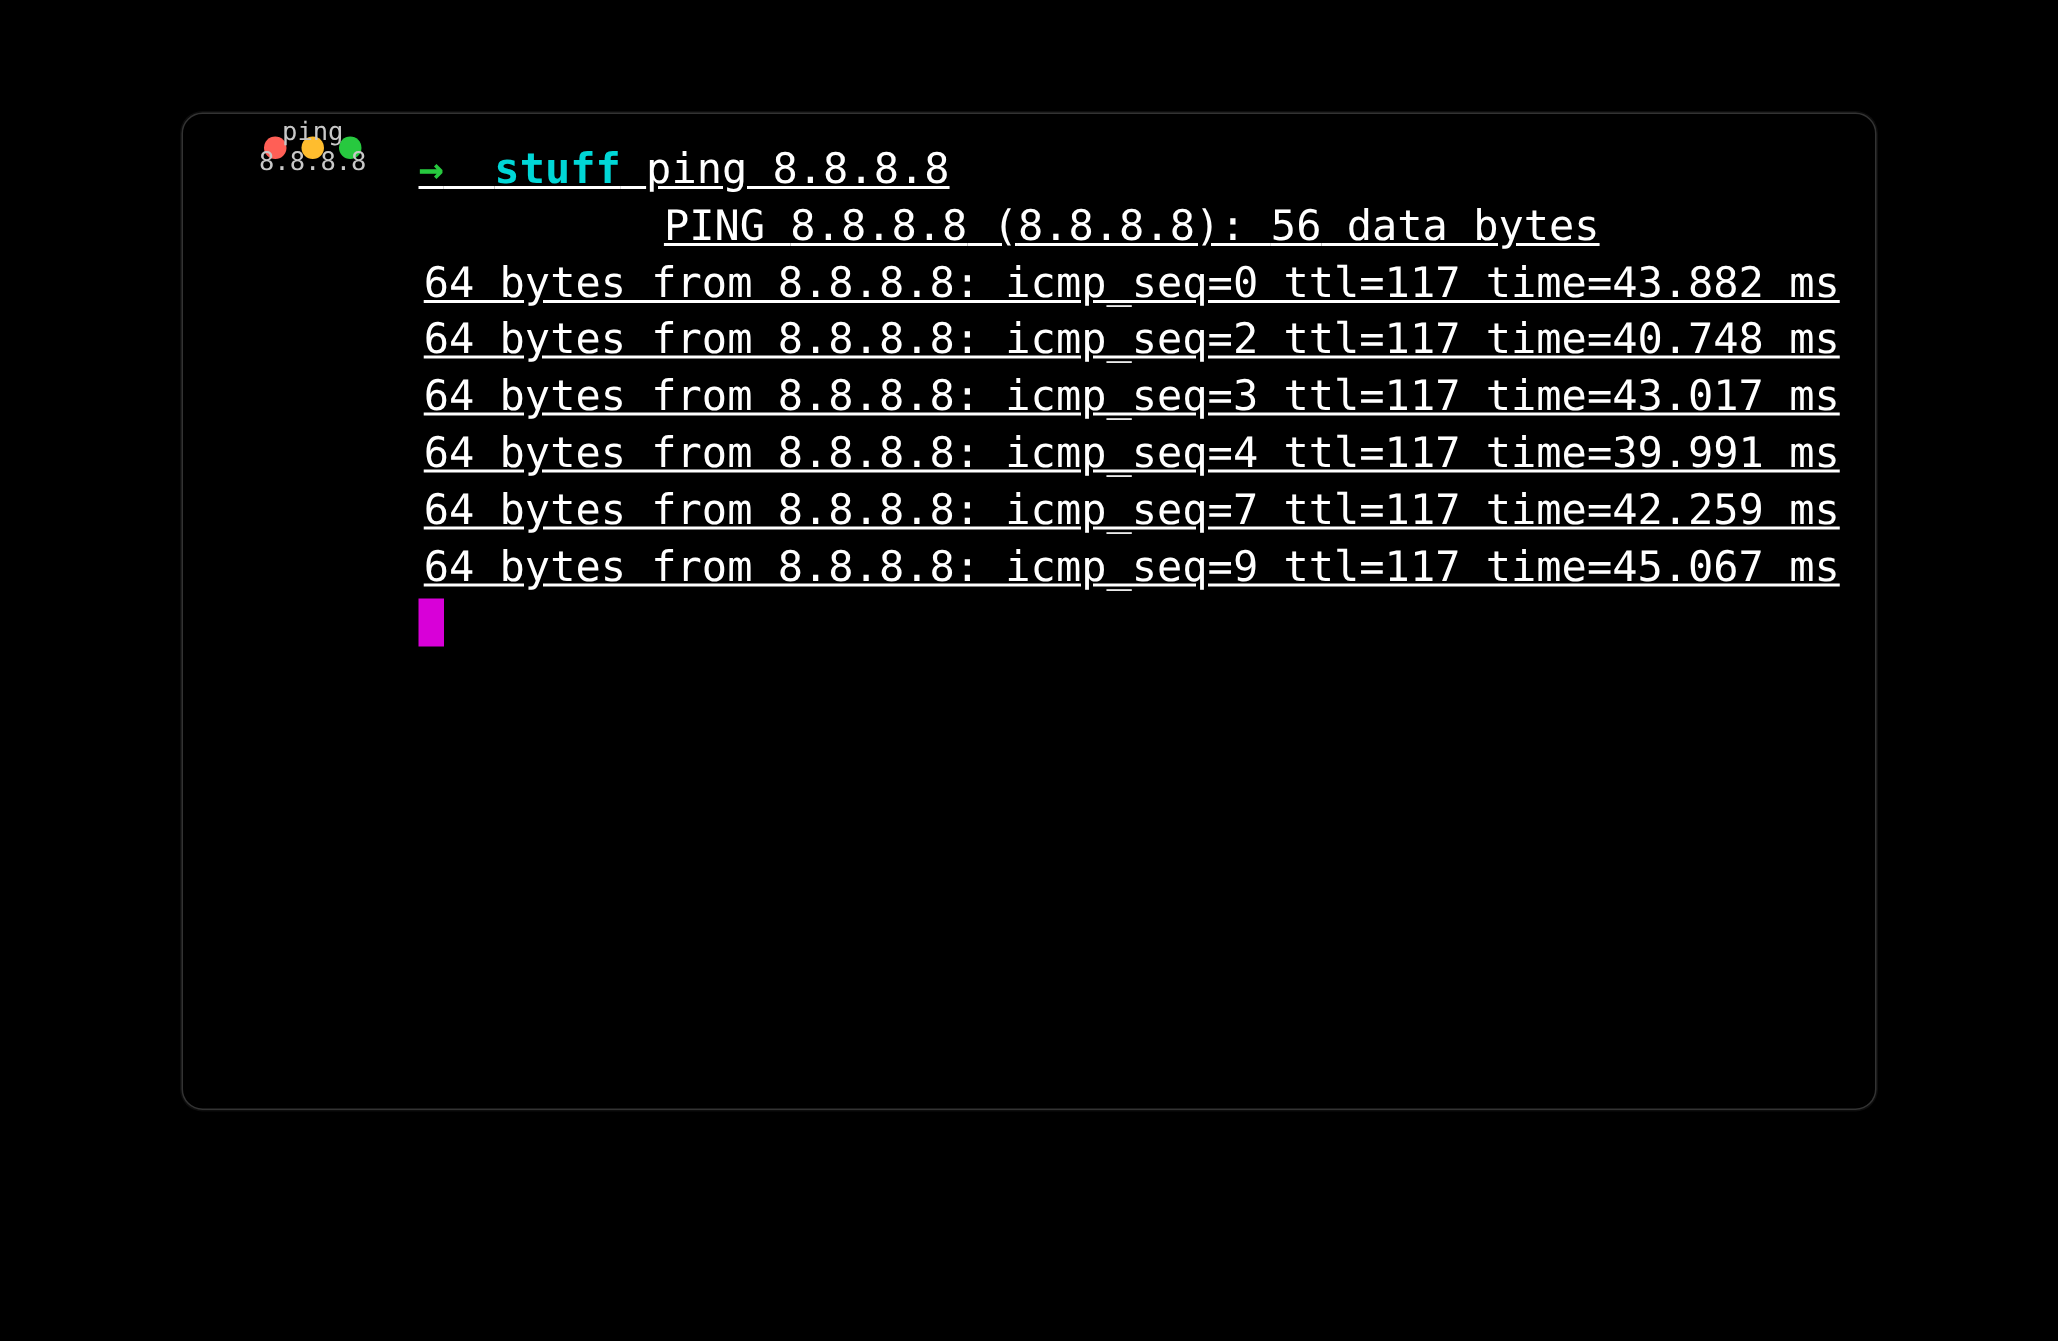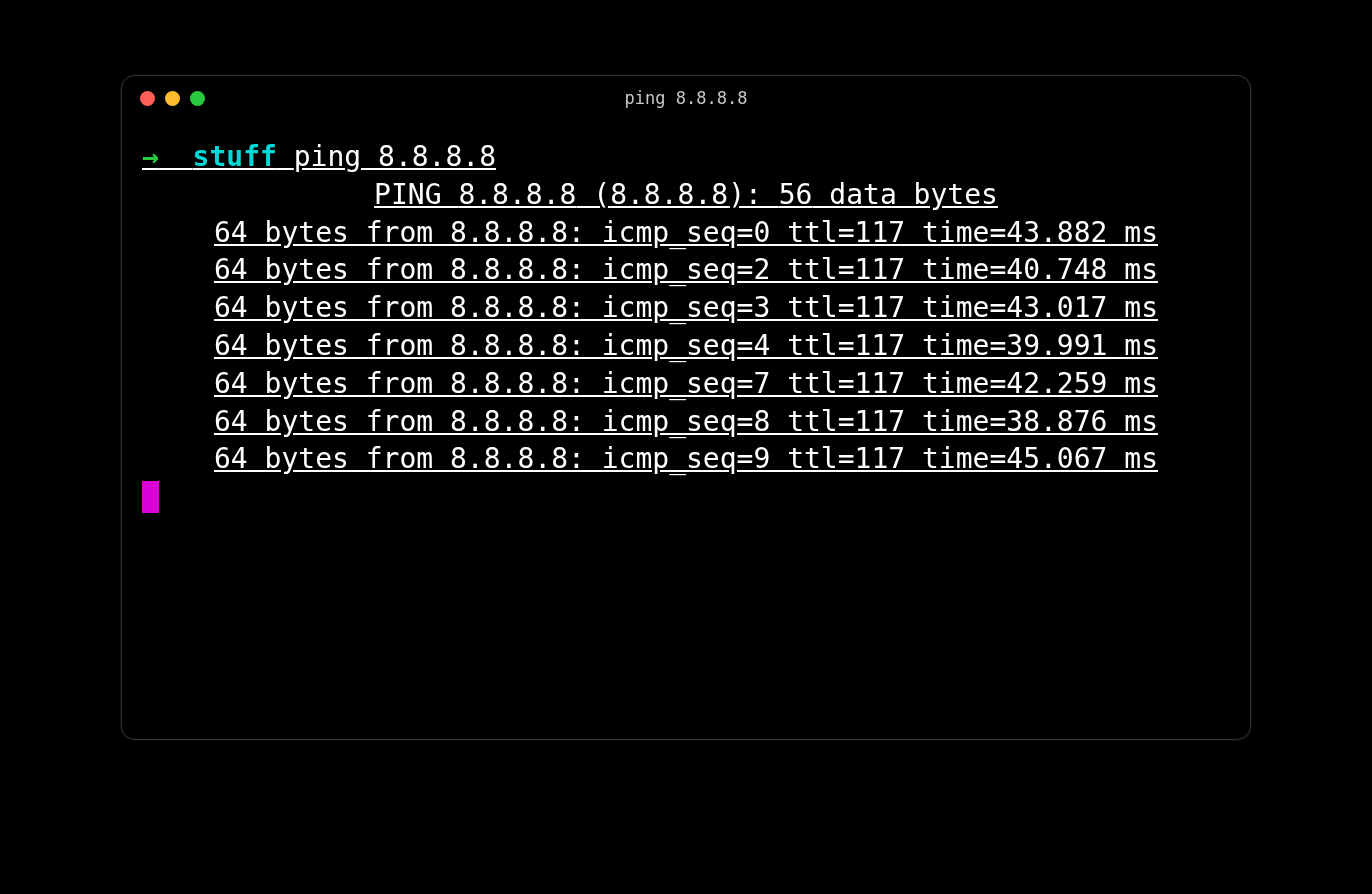--- a/index.html
+++ b/index.html
@@ -19,21 +19,22 @@
     }
     .terminal-window {
       width: 1130px;
       height: 665px;
       background: #000000;
       border: 1px solid #333333;
       border-radius: 14px;
       overflow: hidden;
       box-shadow: 0 0 0 1px rgba(255,255,255,0.05);
       display: flex;
-      flex-direction: column;
+      flex-direction: row;
+      padding-left: 36px;
     }
     .titlebar {
       height: 44px;
       display: flex;
       align-items: center;
       padding: 0 18px;
       position: relative;
     }
     .traffic-lights {
       display: flex;
@@ -108,18 +109,17 @@
   </div>
   <div class="terminal-body">
     <div class="prompt-line"><span class="prompt-arrow">→</span><span>  </span><span class="prompt-dir">stuff</span><span> </span><span class="prompt-cmd">ping 8.8.8.8</span></div>
     <div class="output-line"><span>PING </span><span>8.8.8.8</span> (<span>8.8.8.8</span>): <span>56</span><span> data bytes</span></div>
     <div id="ping-replies">
         <div class="output-line">64 bytes from 8.8.8.8: icmp_seq=0 ttl=117 time=43.882 ms</div>
         <div class="output-line">64 bytes from 8.8.8.8: icmp_seq=2 ttl=117 time=40.748 ms</div>
         <div class="output-line">64 bytes from 8.8.8.8: icmp_seq=3 ttl=117 time=43.017 ms</div>
         <div class="output-line">64 bytes from 8.8.8.8: icmp_seq=4 ttl=117 time=39.991 ms</div>
         <div class="output-line">64 bytes from 8.8.8.8: icmp_seq=7 ttl=117 time=42.259 ms</div>
-        <div class="output-line">64 bytes from 8.8.8.8: icmp_seq=8 ttl=117 time=38.876 ms</div>
         <div class="output-line">64 bytes from 8.8.8.8: icmp_seq=9 ttl=117 time=45.067 ms</div>
       </div>
     <div><span class="cursor"></span></div>
   </div>
 </div>
 
 </body></html>

